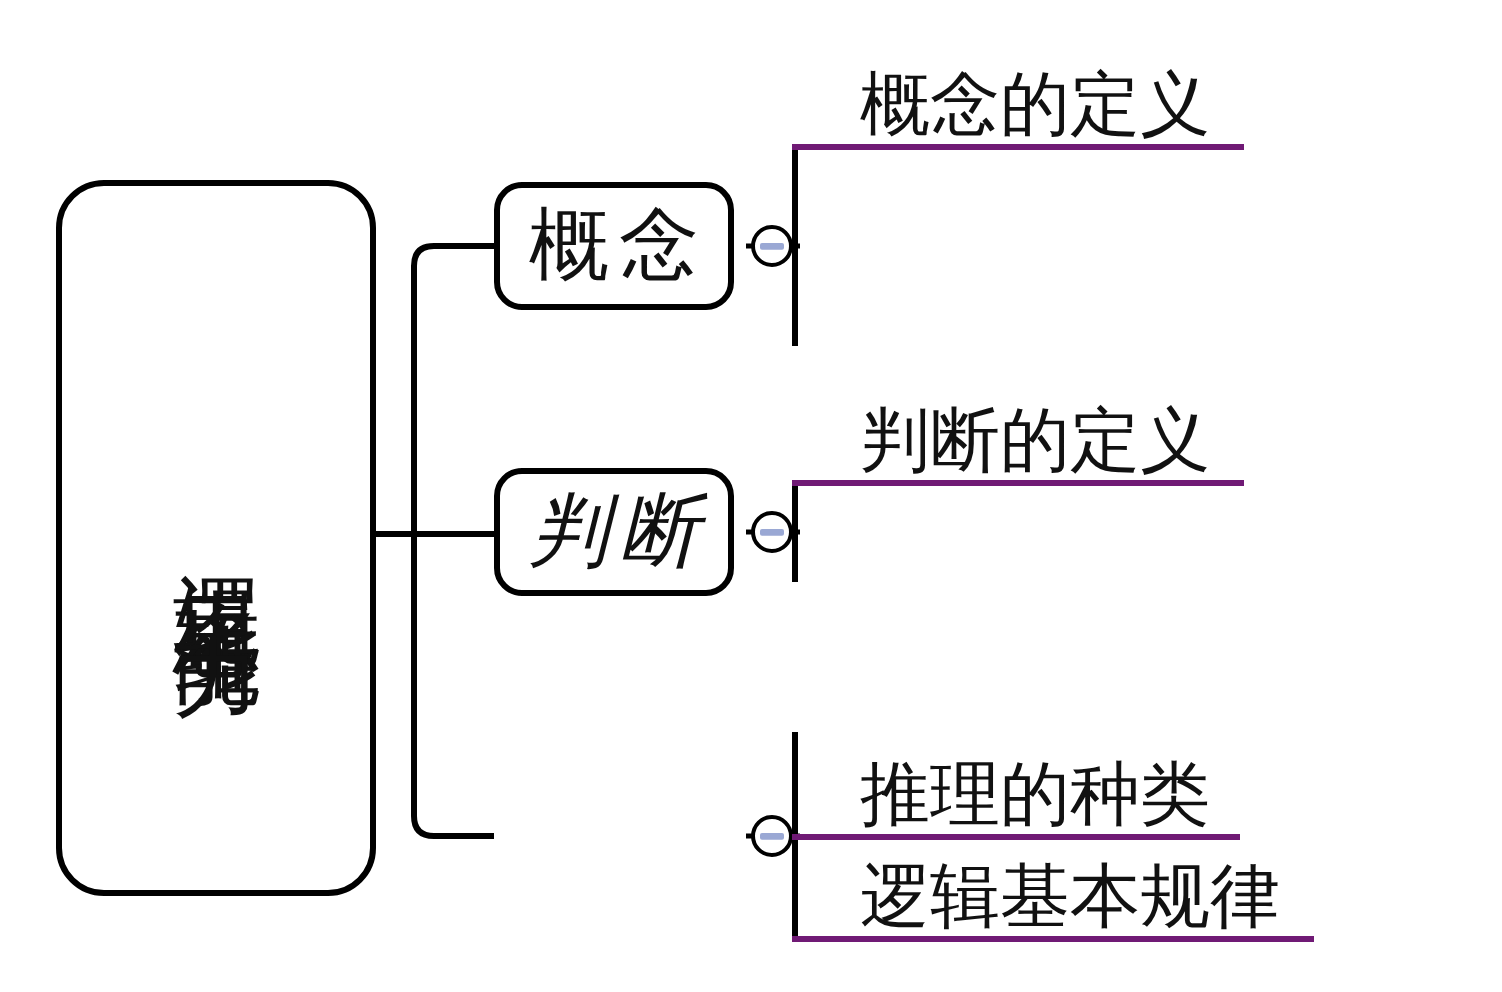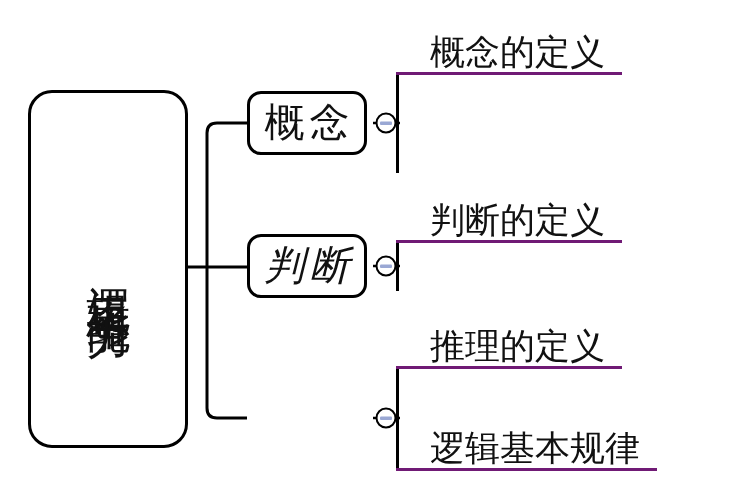--- a/index.html
+++ b/index.html
@@ -127,20 +127,20 @@
   </div>
 
   <div class="leaf" style="top:29px;  width:226px;">
     <span class="leaf-label">概念的定义</span>
   </div>
 
   <div class="leaf" style="top:197px; width:226px;">
     <span class="leaf-label">判断的定义</span>
   </div>
 
-  <div class="leaf" style="top:323px; width:226px;">
-    <span class="leaf-label">推理的定义</span>
+  <div class="leaf" style="top:374px; width:224px;">
+    <span class="leaf-label">推理的种类</span>
   </div>
   <div class="leaf" style="top:425px; width:261px;text-align:right;">
     <span class="leaf-label">逻辑基本规律</span>
   </div>
 
 </div>
 
 </body></html>

